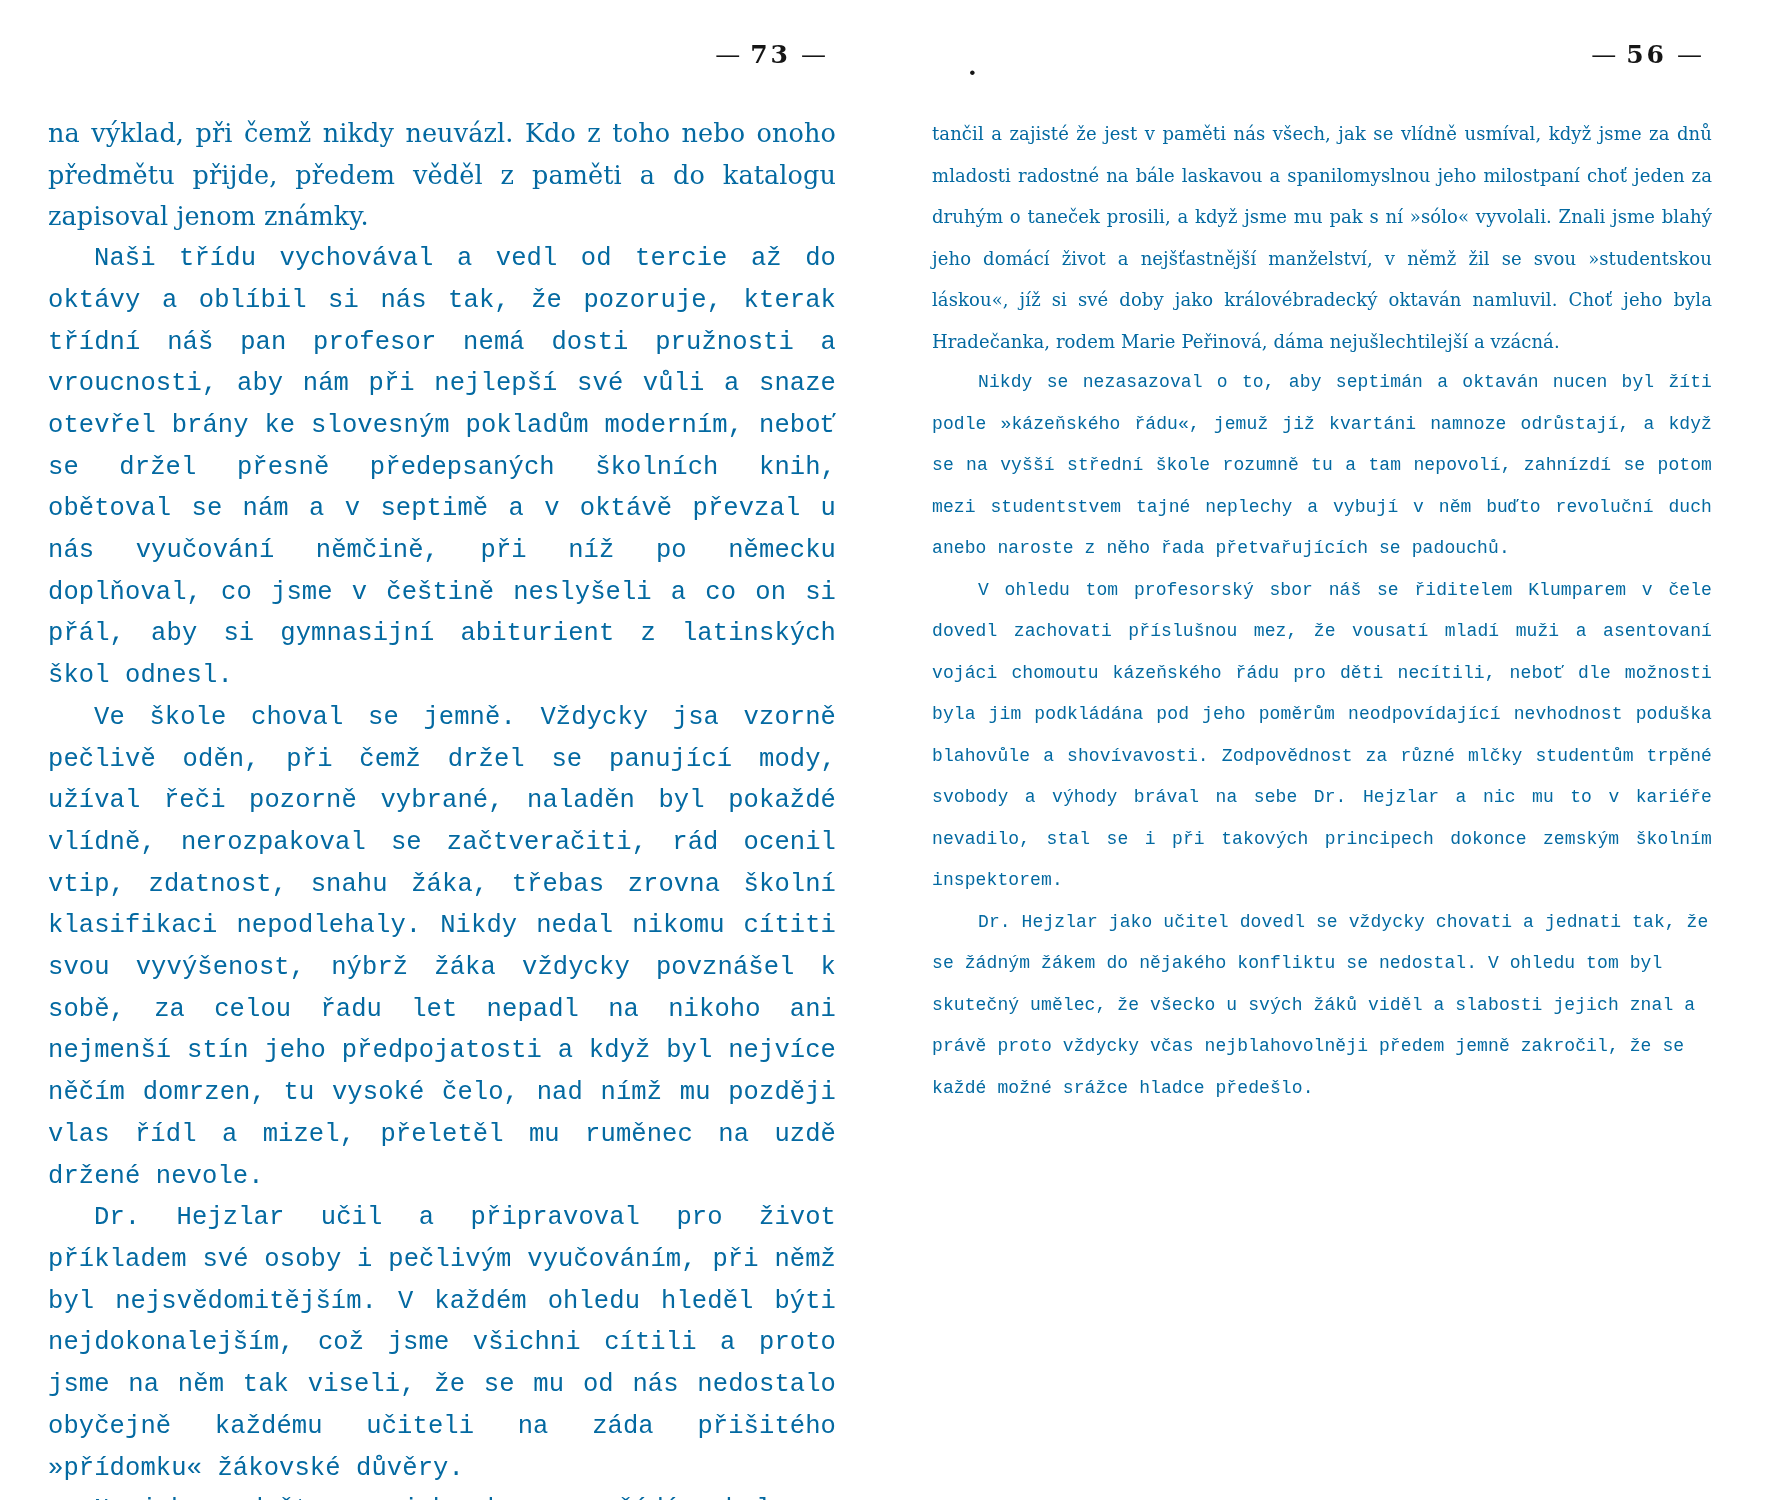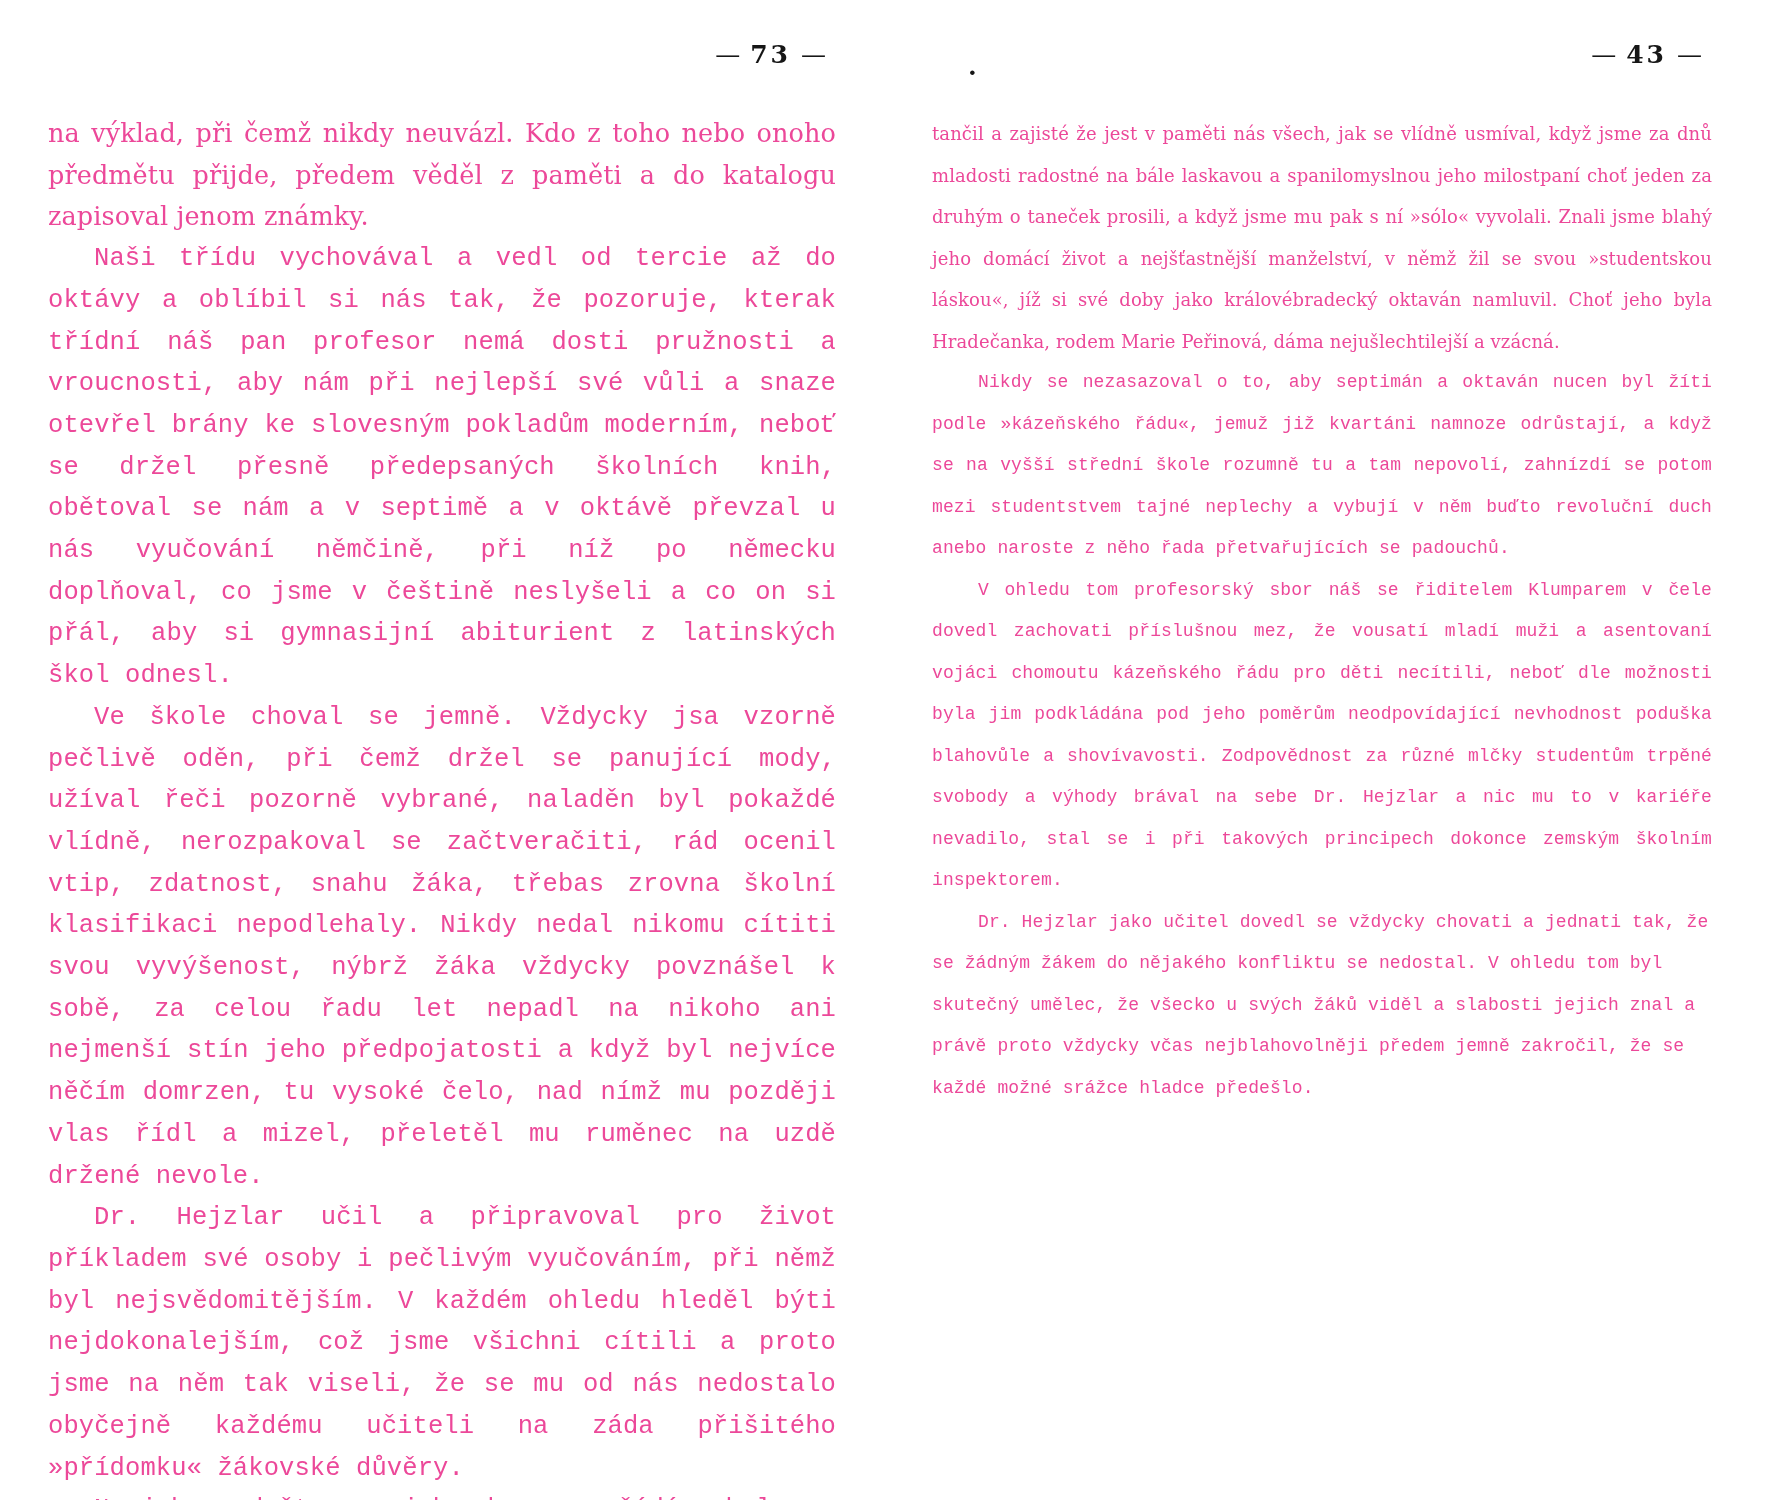--- a/index.html
+++ b/index.html
@@ -64,21 +64,21 @@
     font-size: 25px;
     color: #161616;
   }
   .body-text p {
     margin: 0;
     text-align: justify;
     text-justify: inter-word;
     font-size: 25.5px;
     line-height: 41.5px;
     letter-spacing: 0.1px;
-    color: #ec4899;
+    color: #0369a1;
     font-family: "DejaVu Serif", serif;
     -webkit-font-smoothing: none;
   }
   .body-text p.indent {
     text-indent: 46px;
     font-family: Liberation Mono, monospace;
   }
   .body-text p.last-short {
     text-align: left;
   }
@@ -106,21 +106,21 @@
         <p class="indent">Naši třídu vychovával a vedl od tercie až do oktávy a oblíbil si nás tak, že pozoruje, kterak třídní náš pan profesor nemá dosti pružnosti a vroucnosti, aby nám při nejlepší své vůli a snaze otevřel brány ke slovesným pokladům moderním, neboť se držel přesně předepsaných školních knih, obětoval se nám a v septimě a v oktávě převzal u nás vyučování němčině, při níž po německu doplňoval, co jsme v češtině neslyšeli a co on si přál, aby si gymnasijní abiturient z latinských škol odnesl.</p>
         <p class="indent">Ve škole choval se jemně. Vždycky jsa vzorně pečlivě oděn, při čemž držel se panující mody, užíval řeči pozorně vybrané, naladěn byl pokaždé vlídně, nerozpakoval se začtveračiti, rád ocenil vtip, zdatnost, snahu žáka, třebas zrovna školní klasifikaci nepodlehaly. Nikdy nedal nikomu cítiti svou vyvýšenost, nýbrž žáka vždycky povznášel k sobě, za celou řadu let nepadl na nikoho ani nejmenší stín jeho předpojatosti a když byl nejvíce něčím domrzen, tu vysoké čelo, nad nímž mu později vlas řídl a mizel, přeletěl mu ruměnec na uzdě držené nevole.</p>
         <p class="indent">Dr. Hejzlar učil a připravoval pro život příkladem své osoby i pečlivým vyučováním, při němž byl nejsvědomitějším. V každém ohledu hleděl býti nejdokonalejším, což jsme všichni cítili a proto jsme na něm tak viseli, že se mu od nás nedostalo obyčejně každému učiteli na záda přišitého »přídomku« žákovské důvěry.</p>
         <p class="indent last-short">Na jeho podnět a za jeho dozoru pořádány byly proslulé studentské výlety, na plesích s choť</p>
       </div>
     </div>
 
     <div class="col col-right">
       <div class="folio folio-right">
         <span class="stray-dot">.</span>
-        <span class="dash">—</span><span>43</span><span class="dash">—</span>
+        <span class="dash">—</span><span>56</span><span class="dash">—</span>
       </div>
       <div class="body-text">
         <p>tančil a zajisté že jest v paměti nás všech, jak se vlídně usmíval, když jsme za dnů mladosti radostné na bále laskavou a spanilomyslnou jeho milostpaní choť jeden za druhým o taneček prosili, a když jsme mu pak s ní »sólo« vyvolali. Znali jsme blahý jeho domácí život a nejšťastnější manželství, v němž žil se svou »studentskou láskou«, jíž si své doby jako královébradecký oktaván namluvil. Choť jeho byla Hradečanka, rodem Marie Peřinová, dáma nejušlechtilejší a vzácná.</p>
         <p class="indent">Nikdy se nezasazoval o to, aby septimán a oktaván nucen byl žíti podle »kázeňského řádu«, jemuž již kvartáni namnoze odrůstají, a když se na vyšší střední škole rozumně tu a tam nepovolí, zahnízdí se potom mezi studentstvem tajné neplechy a vybují v něm buďto revoluční duch anebo naroste z něho řada přetvařujících se padouchů.</p>
         <p class="indent">V ohledu tom profesorský sbor náš se řiditelem Klumparem v čele dovedl zachovati příslušnou mez, že vousatí mladí muži a asentovaní vojáci chomoutu kázeňského řádu pro děti necítili, neboť dle možnosti byla jim podkládána pod jeho poměrům neodpovídající nevhodnost poduška blahovůle a shovívavosti. Zodpovědnost za různé mlčky studentům trpěné svobody a výhody brával na sebe Dr. Hejzlar a nic mu to v kariéře nevadilo, stal se i při takových principech dokonce zemským školním inspektorem.</p>
         <p class="indent last-short">Dr. Hejzlar jako učitel dovedl se vždycky chovati a jednati tak, že se žádným žákem do nějakého konfliktu se nedostal. V ohledu tom byl skutečný umělec, že všecko u svých žáků viděl a slabosti jejich znal a právě proto vždycky včas nejblahovolněji předem jemně zakročil, že se každé možné srážce hladce předešlo.</p>
       </div>
     </div>
 
   </div>

